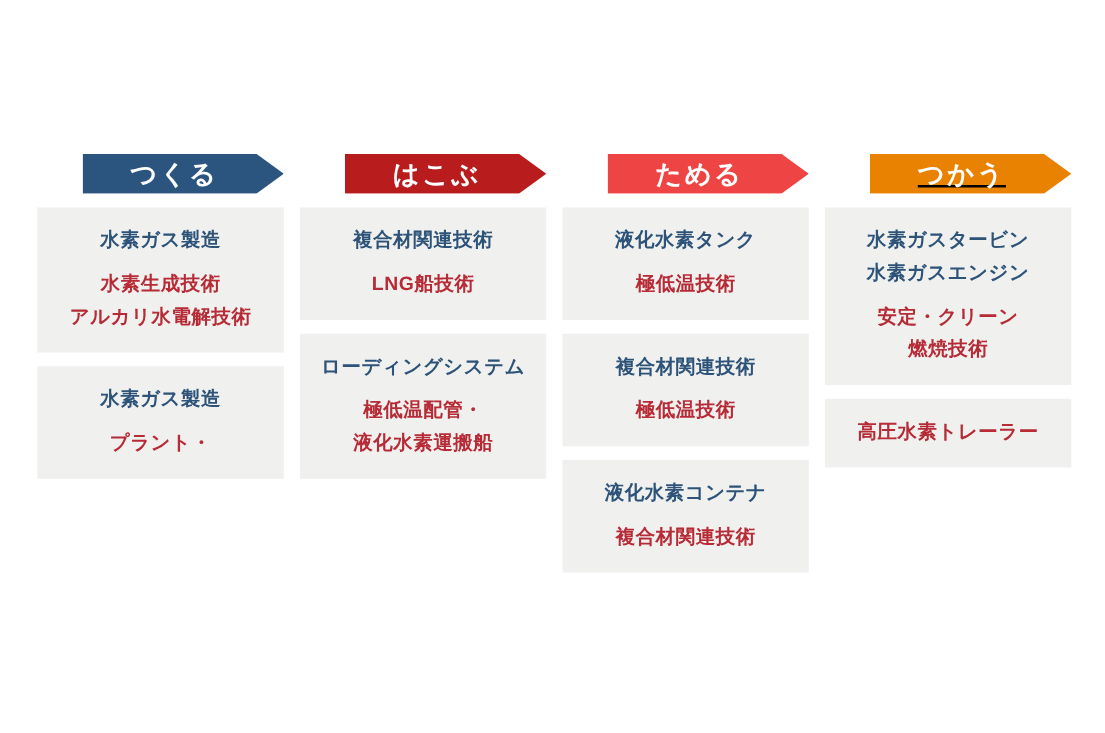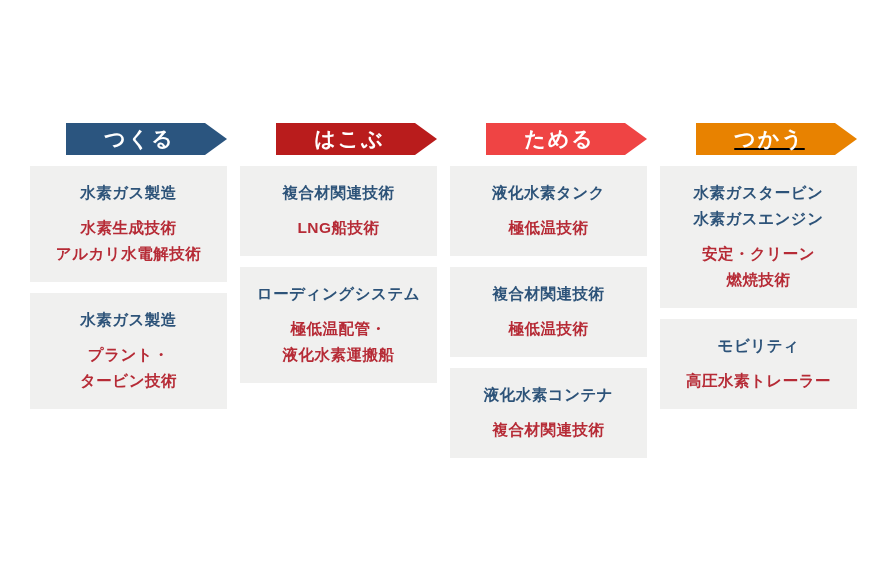--- a/index.html
+++ b/index.html
@@ -78,21 +78,20 @@
             <div class="line">水素生成技術</div>
             <div class="line">アルカリ水電解技術</div>
           </div>
   </div>
         <div class="card">
     <div class="card-title">
             <div class="line">水素ガス製造</div>
           </div>
     <div class="card-tech">
             <div class="line">プラント・</div>
-            <div class="line">タービン技術</div>
           </div>
   </div>
       </div>
   </div>
     <div class="column">
     <div class="header-arrow" style="background: #b91c1c;">
       <span class="header-label">はこぶ</span>
     </div>
     <div class="cards">
         <div class="card">
@@ -154,22 +153,19 @@
     <div class="card-title">
             <div class="line">水素ガスタービン</div>
             <div class="line">水素ガスエンジン</div>
           </div>
     <div class="card-tech">
             <div class="line">安定・クリーン</div>
             <div class="line">燃焼技術</div>
           </div>
   </div>
         <div class="card">
-    <div class="card-title">
-            <div class="line">モビリティ</div>
-          </div>
     <div class="card-tech">
             <div class="line">高圧水素トレーラー</div>
           </div>
   </div>
       </div>
   </div>
   </div>
 
 </body></html>

